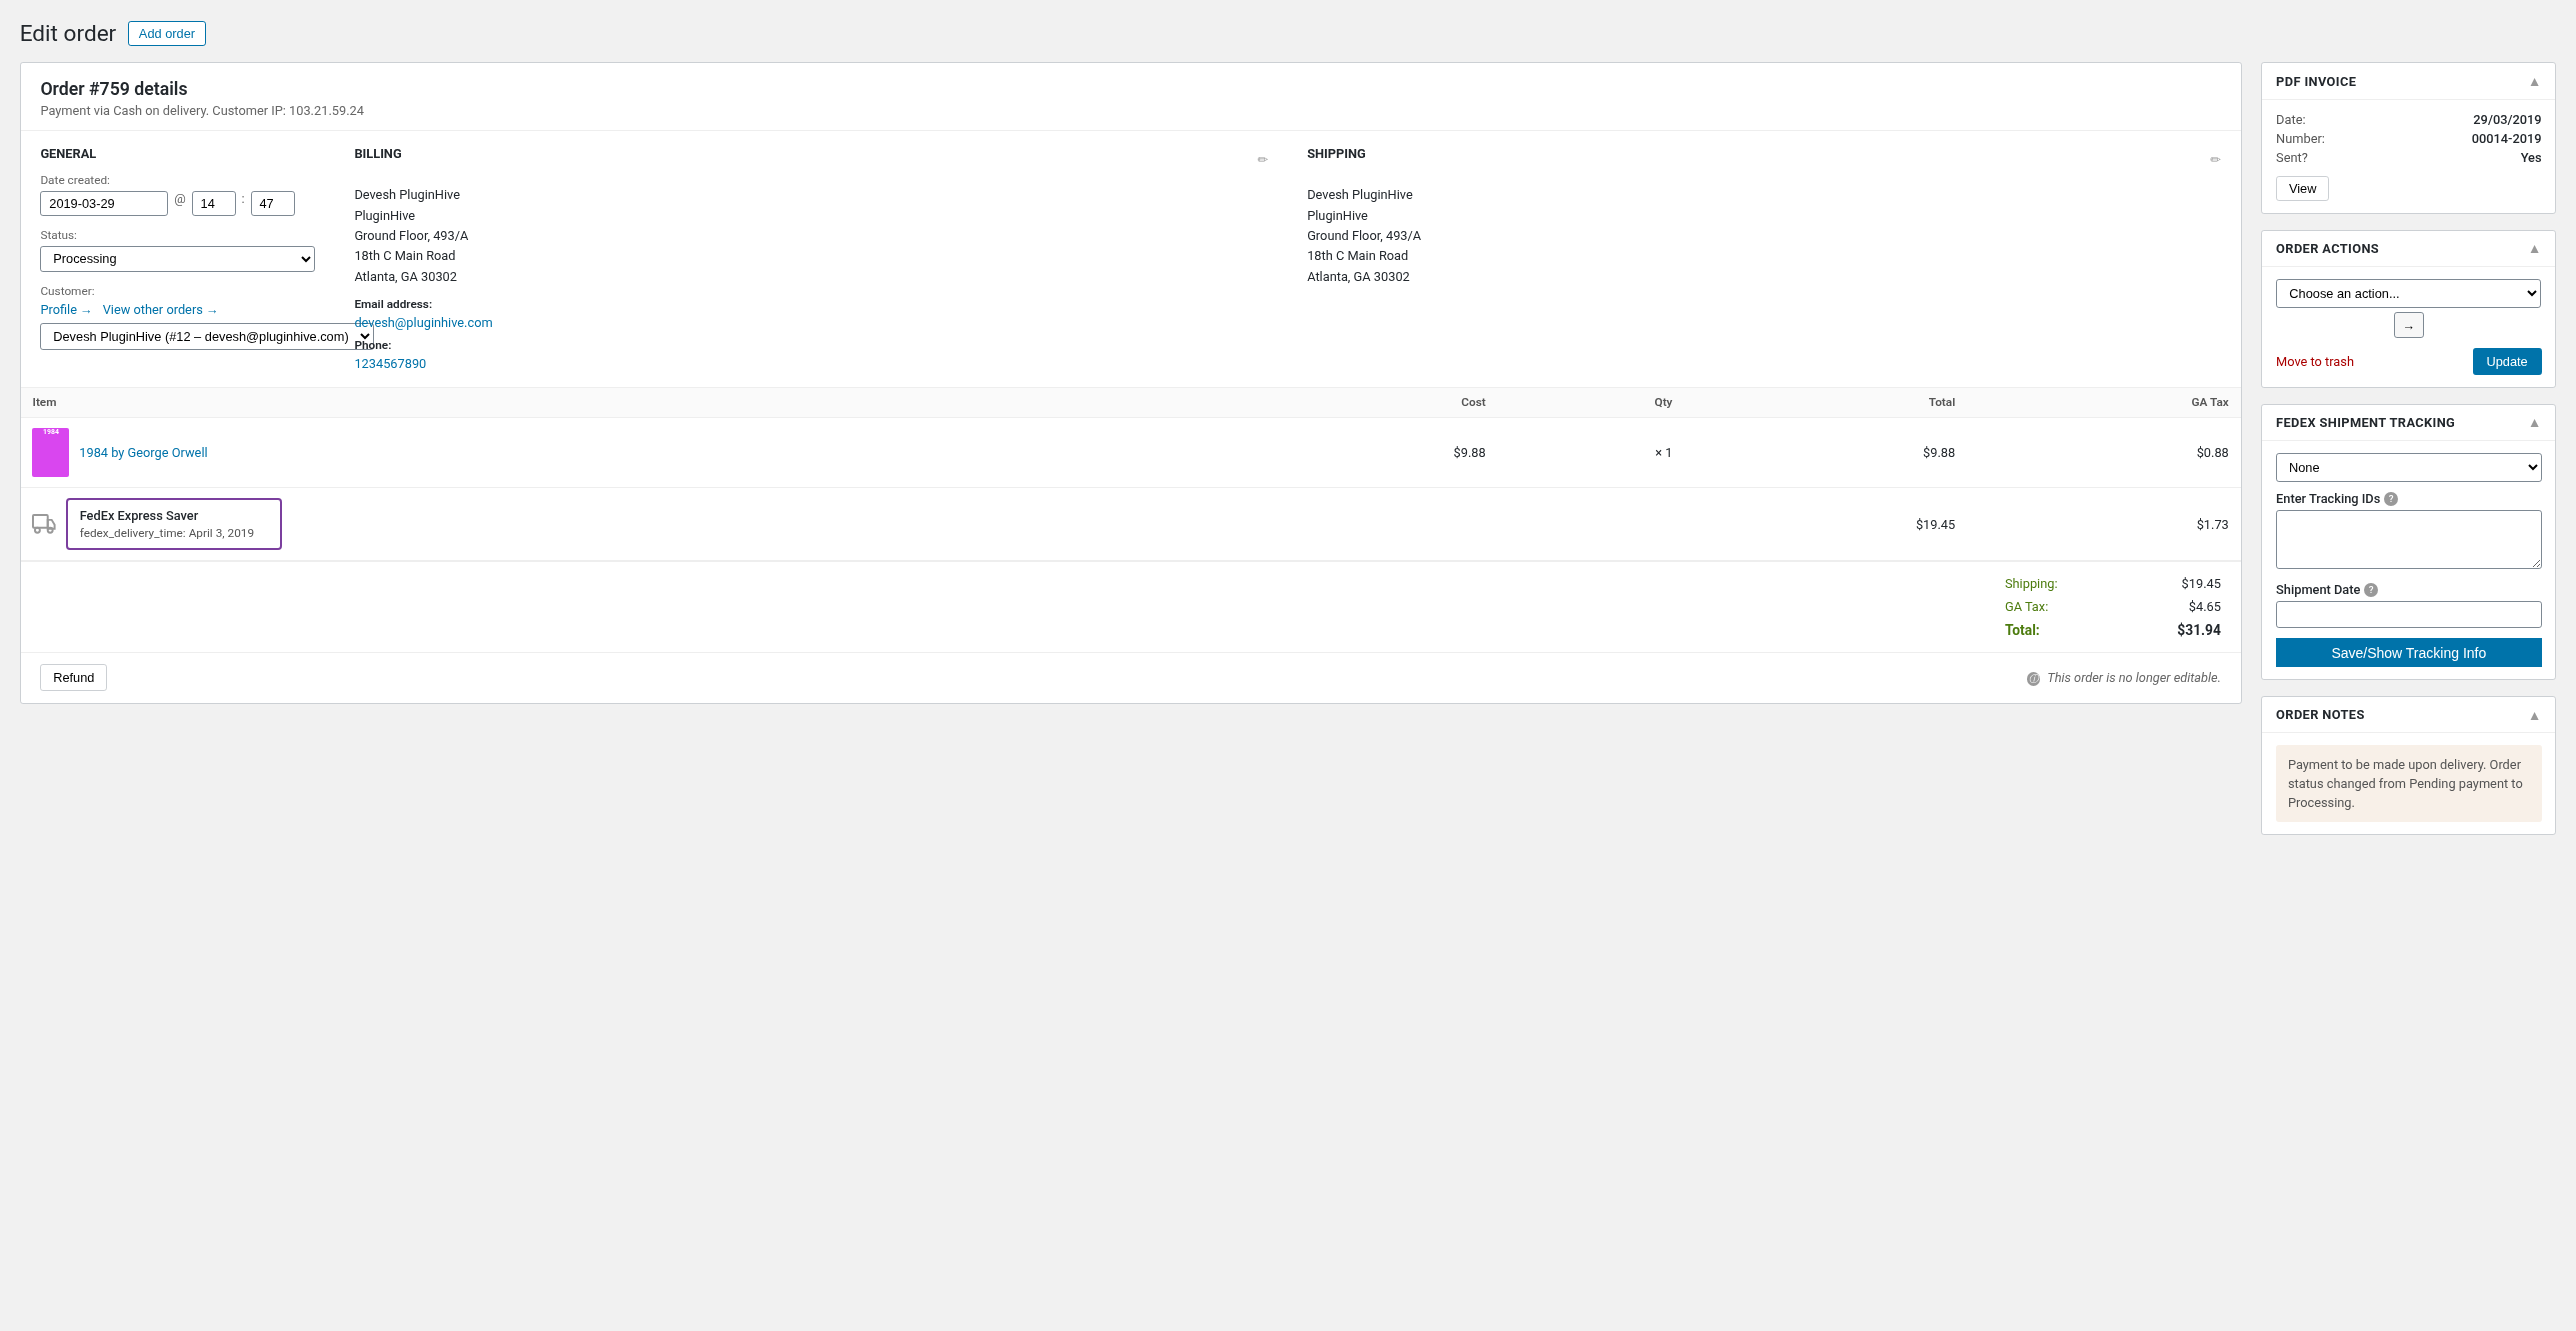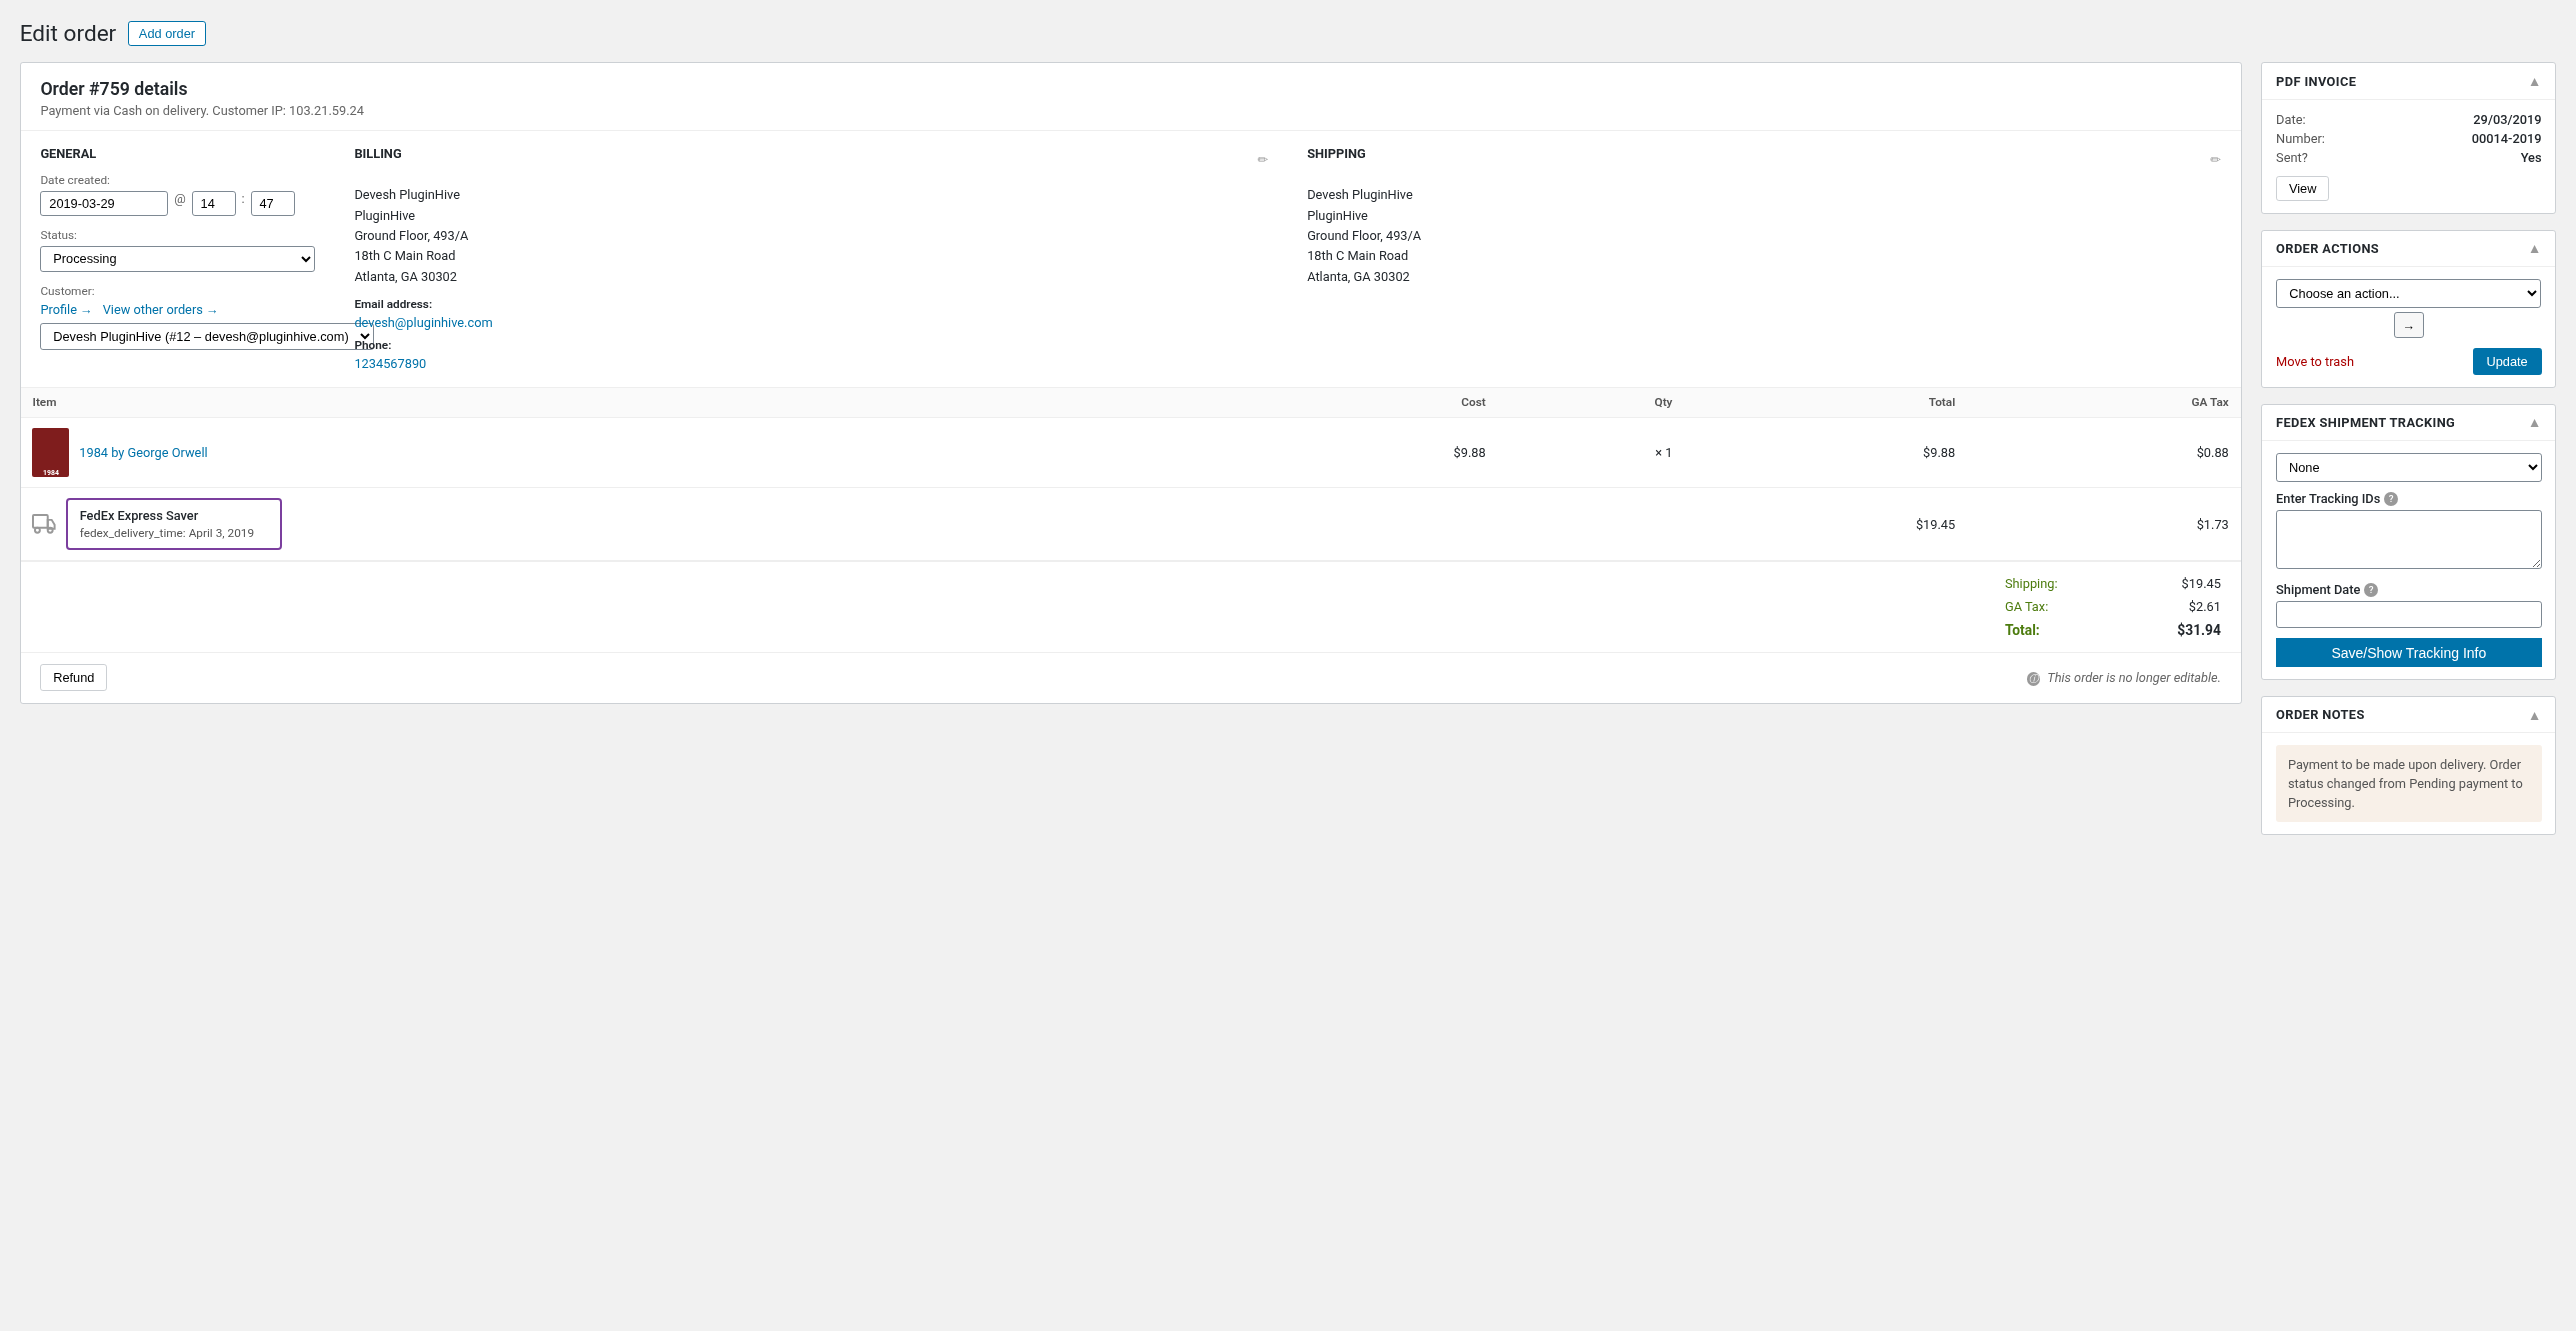--- a/index.html
+++ b/index.html
@@ -183,24 +183,24 @@
     .items-table th.right { text-align: right; }
     .items-table td {
       padding: 9.8px 11.8px;
       vertical-align: middle;
       border-bottom: 1px solid #eee;
     }
     .items-table td.right { text-align: right; }
     .product-thumb {
       width: 37px;
       height: 49px;
-      background: #7f1d1d;
+      background: #d946ef;
       border-radius: 2px;
       display: flex;
-      align-items: flex-end;
+      align-items: flex-start;
       justify-content: center;
       color: #fff;
       font-size: 7.9px;
       font-weight: bold;
       text-align: center;
       line-height: 1.2;
       flex-shrink: 0;
     }
     .product-cell {
       display: flex;
@@ -596,21 +596,21 @@
           </table>
         </div>
 
         <div class="totals-section">
           <div class="totals-row">
             <span class="totals-label">Shipping:</span>
             <span>$19.45</span>
           </div>
           <div class="totals-row">
             <span class="totals-label">GA Tax:</span>
-            <span>$2.61</span>
+            <span>$4.65</span>
           </div>
           <div class="totals-row total">
             <span class="totals-label">Total:</span>
             <span>$31.94</span>
           </div>
         </div>
 
         <div class="card-footer">
           <button class="refund-btn">Refund</button>
           <div class="not-editable-note">

